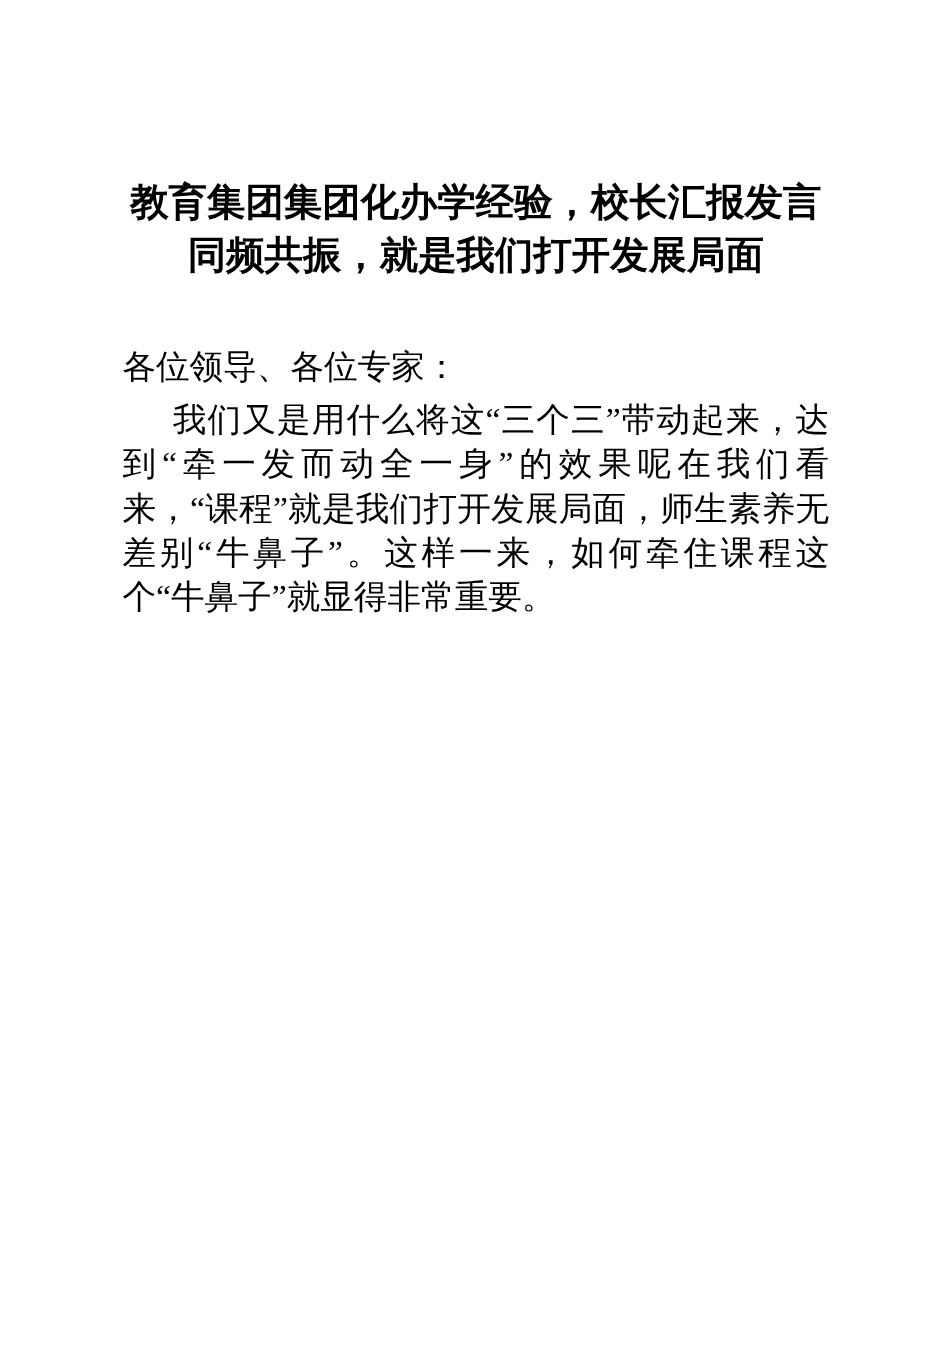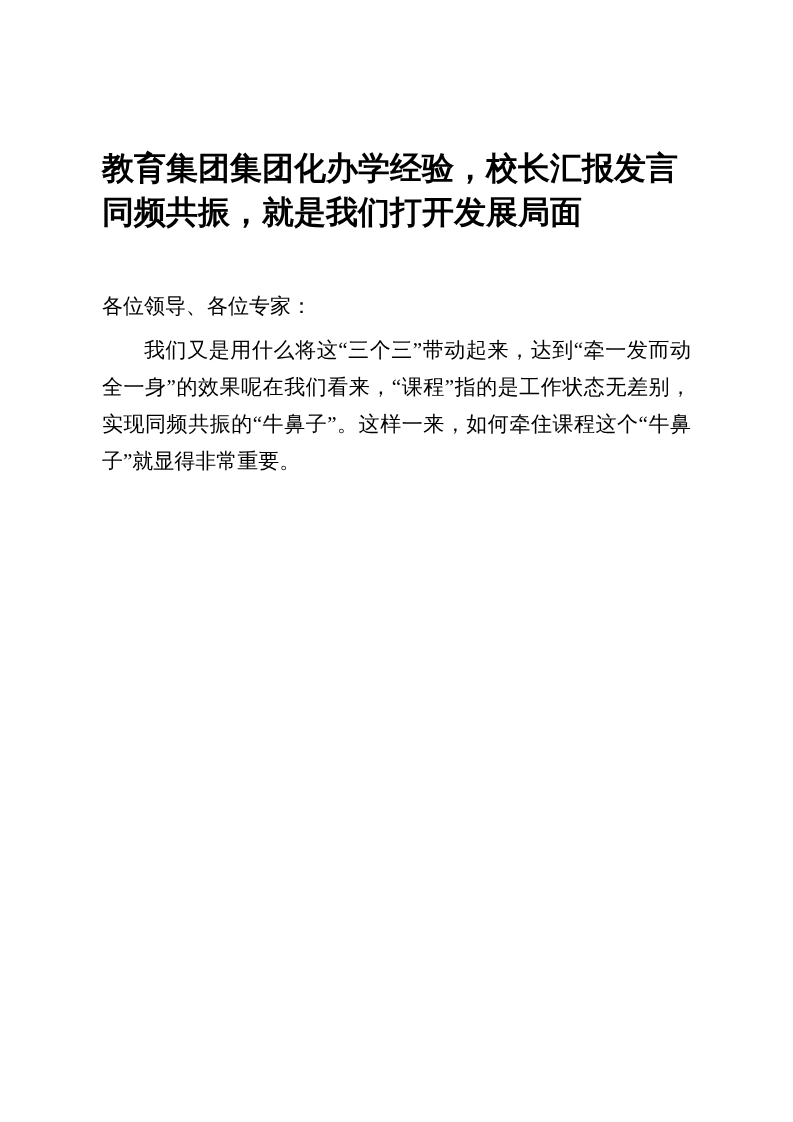--- a/index.html
+++ b/index.html
@@ -14,34 +14,34 @@
     margin: 0 auto;
     background: #ffffff;
     box-sizing: border-box;
     padding: 146px 102px 0 102px;
     overflow: hidden;
     color: #000000;
   }
   .doc-title {
     margin: 0 0 54px 0;
     padding: 0;
-    text-align: left;
+    text-align: center;
     font-family: "Liberation Serif", "DejaVu Serif", serif;
     font-weight: bold;
     font-size: 32px;
     line-height: 44px;
     color: #000000;
   }
   .title-line {
     display: block;
     white-space: nowrap;
   }
   .doc-body {
     font-family: "Liberation Serif", "DejaVu Serif", serif;
-    font-size: 21px;
+    font-size: 28px;
     line-height: 37px;
     color: #000000;
   }
   .doc-body p {
     margin: 0 0 7px 0;
     padding: 0;
     text-align: justify;
   }
   .para-indent {
     text-indent: 42px;
@@ -56,16 +56,16 @@
     <span class="title-line">教育集团集团化办学经验，校长汇报发言</span>
     <span class="title-line">同频共振，就是我们打开发展局面</span>
   </h1>
 
   <div class="doc-body">
     <p>各位领导、各位专家：</p>
 
 
 
 
-    <p class="para-indent">我们又是用什么将这“三个三”带动起来，达到“牵一发而动全一身”的效果呢在我们看来，“课程”指的是工作状态无差别，实现同频共振的“牛鼻子”。这样一来，如何牵住课程这个“牛鼻子”就显得非常重要。</p>
+    <p class="para-indent">我们又是用什么将这“三个三”带动起来，达到“牵一发而动全一身”的效果呢在我们看来，“课程”就是我们打开发展局面，师生素养无差别“牛鼻子”。这样一来，如何牵住课程这个“牛鼻子”就显得非常重要。</p>
   </div>
 
 </div>
 
 </body></html>

